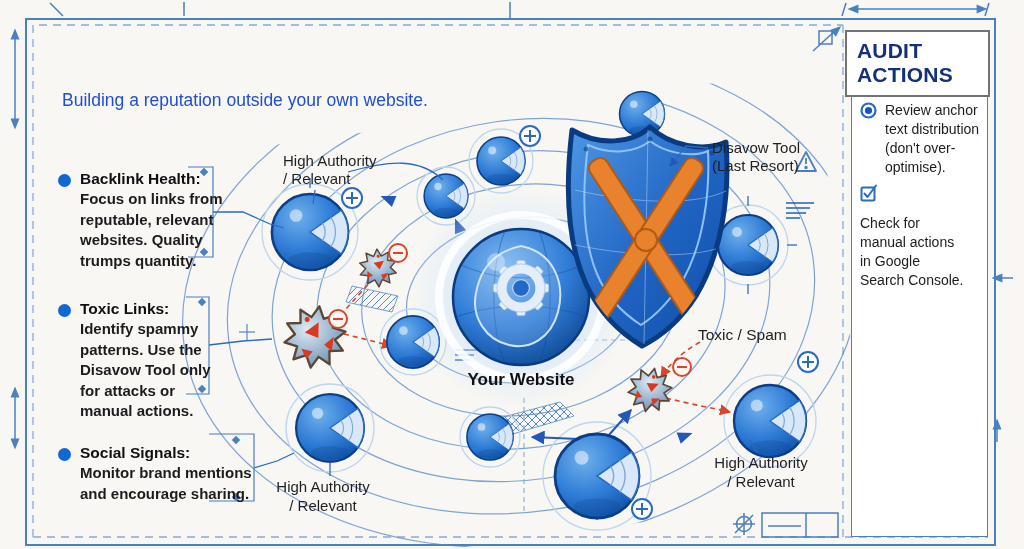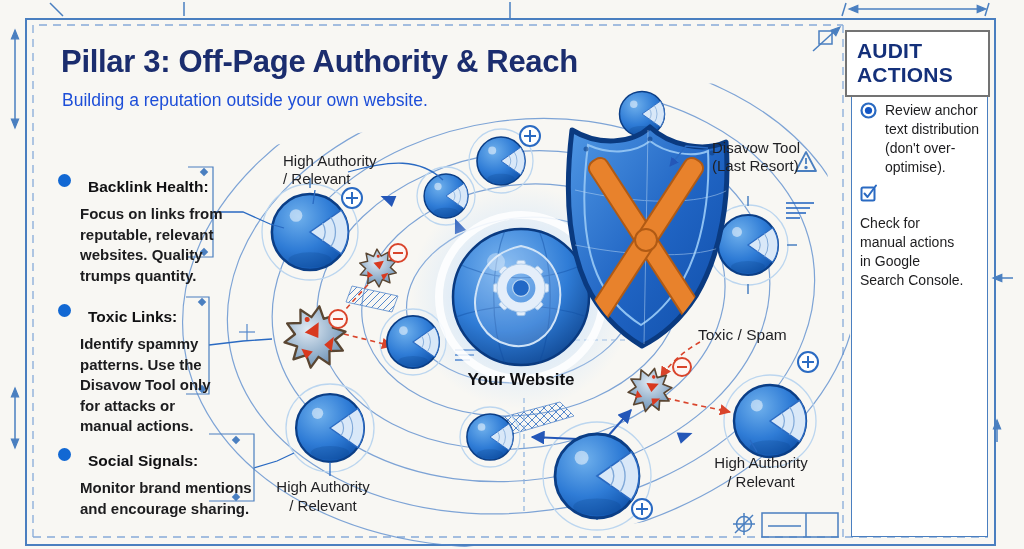--- a/index.html
+++ b/index.html
@@ -5,21 +5,21 @@
   html,body{margin:0;padding:0;background:#e9e9e7;}
   .stage{position:relative;width:1024px;height:549px;background:#f8f7f3;overflow:hidden;
          font-family:"Liberation Sans",sans-serif;}
   svg.layer{position:absolute;left:0;top:0;}
   svg text{font-family:"Liberation Sans",sans-serif;}
   .hdr-title{position:absolute;left:61px;top:44px;font-size:31px;font-weight:800;
              color:#1b2d6e;letter-spacing:-0.3px;}
   .hdr-sub{position:absolute;left:62px;top:90px;font-size:17.5px;color:#1d4ed8;}
   .note{position:absolute;display:flex;gap:9px;}
   .note .dot{width:13px;height:13px;border-radius:50%;background:#1268d3;flex:none;margin-top:4px;}
-  .note h3{margin:8px;font-size:15.5px;font-weight:700;color:#101012;}
+  .note h3{margin:0;font-size:15.5px;font-weight:700;color:#101012;}
   .note p{margin:1px 0 0;font-size:15px;line-height:20.5px;color:#1c1c1e;white-space:pre-line;font-weight:bold;}
   .sb-panel{position:absolute;left:851px;top:32px;width:137px;height:505px;background:#ffffff;
             border:1.5px solid #4a7fc0;box-sizing:border-box;}
   .sb-head{position:absolute;left:845px;top:30px;width:145px;box-sizing:border-box;
            border:2px solid #737373;background:#fff;padding:7px 10px 9px;}
   .sb-head h2{margin:0;font-size:21px;line-height:1.12;font-weight:800;color:#14307a;
               white-space:pre-line;letter-spacing:.2px;}
   .sb-item{position:absolute;left:860px;width:124px;display:flex;gap:8px;}
   .sb-item .ic{flex:none;margin-top:1px;}
   .sb-item .txt{font-size:14px;line-height:19px;color:#1c1c1e;white-space:pre-line;}
@@ -340,21 +340,20 @@
     <text x="712" y="171">(Last Resort)</text>
     <text x="698" y="340" font-size="15.5">Toxic / Spam</text>
     <text x="323" y="492" text-anchor="middle">High Authority</text>
     <text x="323" y="511" text-anchor="middle">/ Relevant</text>
     <text x="761" y="468" text-anchor="middle">High Authority</text>
     <text x="761" y="487" text-anchor="middle">/ Relevant</text>
   </g>
   <text x="521" y="385" text-anchor="middle" font-size="17" font-weight="bold" fill="#101012">Your Website</text>
 </svg>
 
-<div class="hdr-title">Pillar 3: Off-Page Authority &amp; Reach</div>
 <div class="hdr-sub">Building a reputation outside your own website.</div>
 
 <div class="note" style="left:58px;top:170px;">
   <span class="dot"></span>
   <div>
         <h3>Backlink Health:</h3>
        <p>Focus on links from
 reputable, relevant
 websites. Quality
 trumps quantity.</p>

